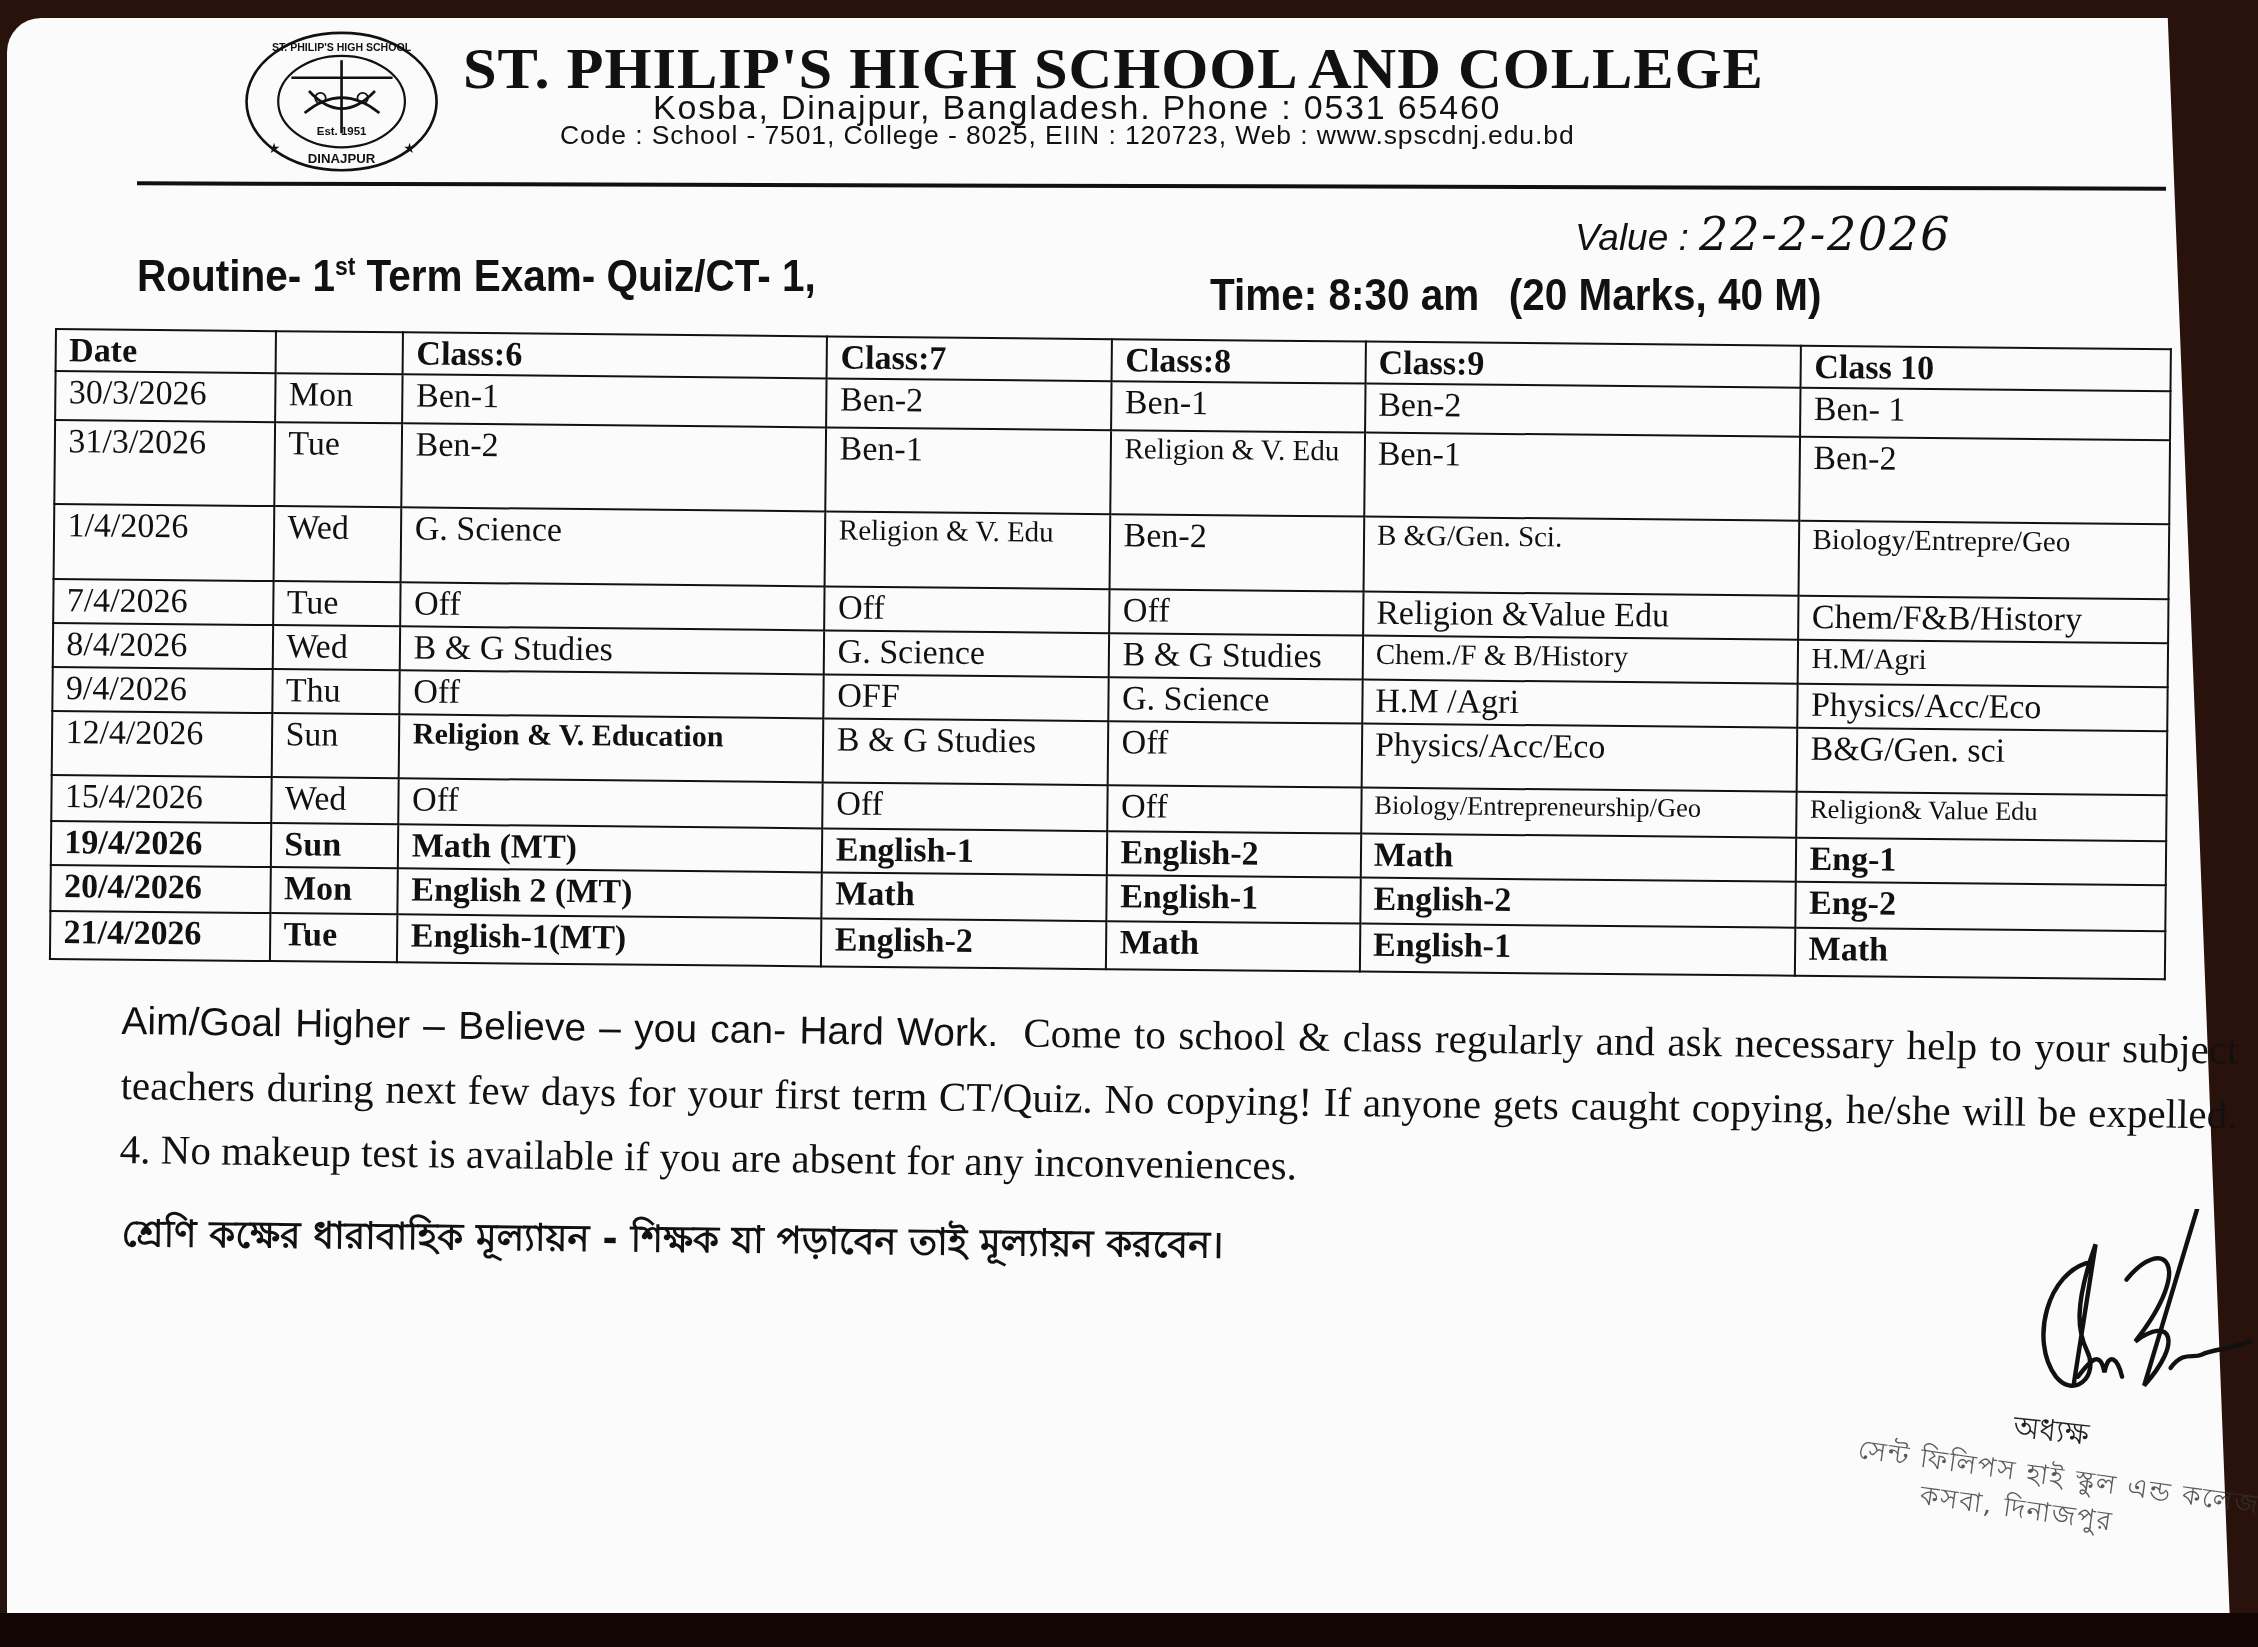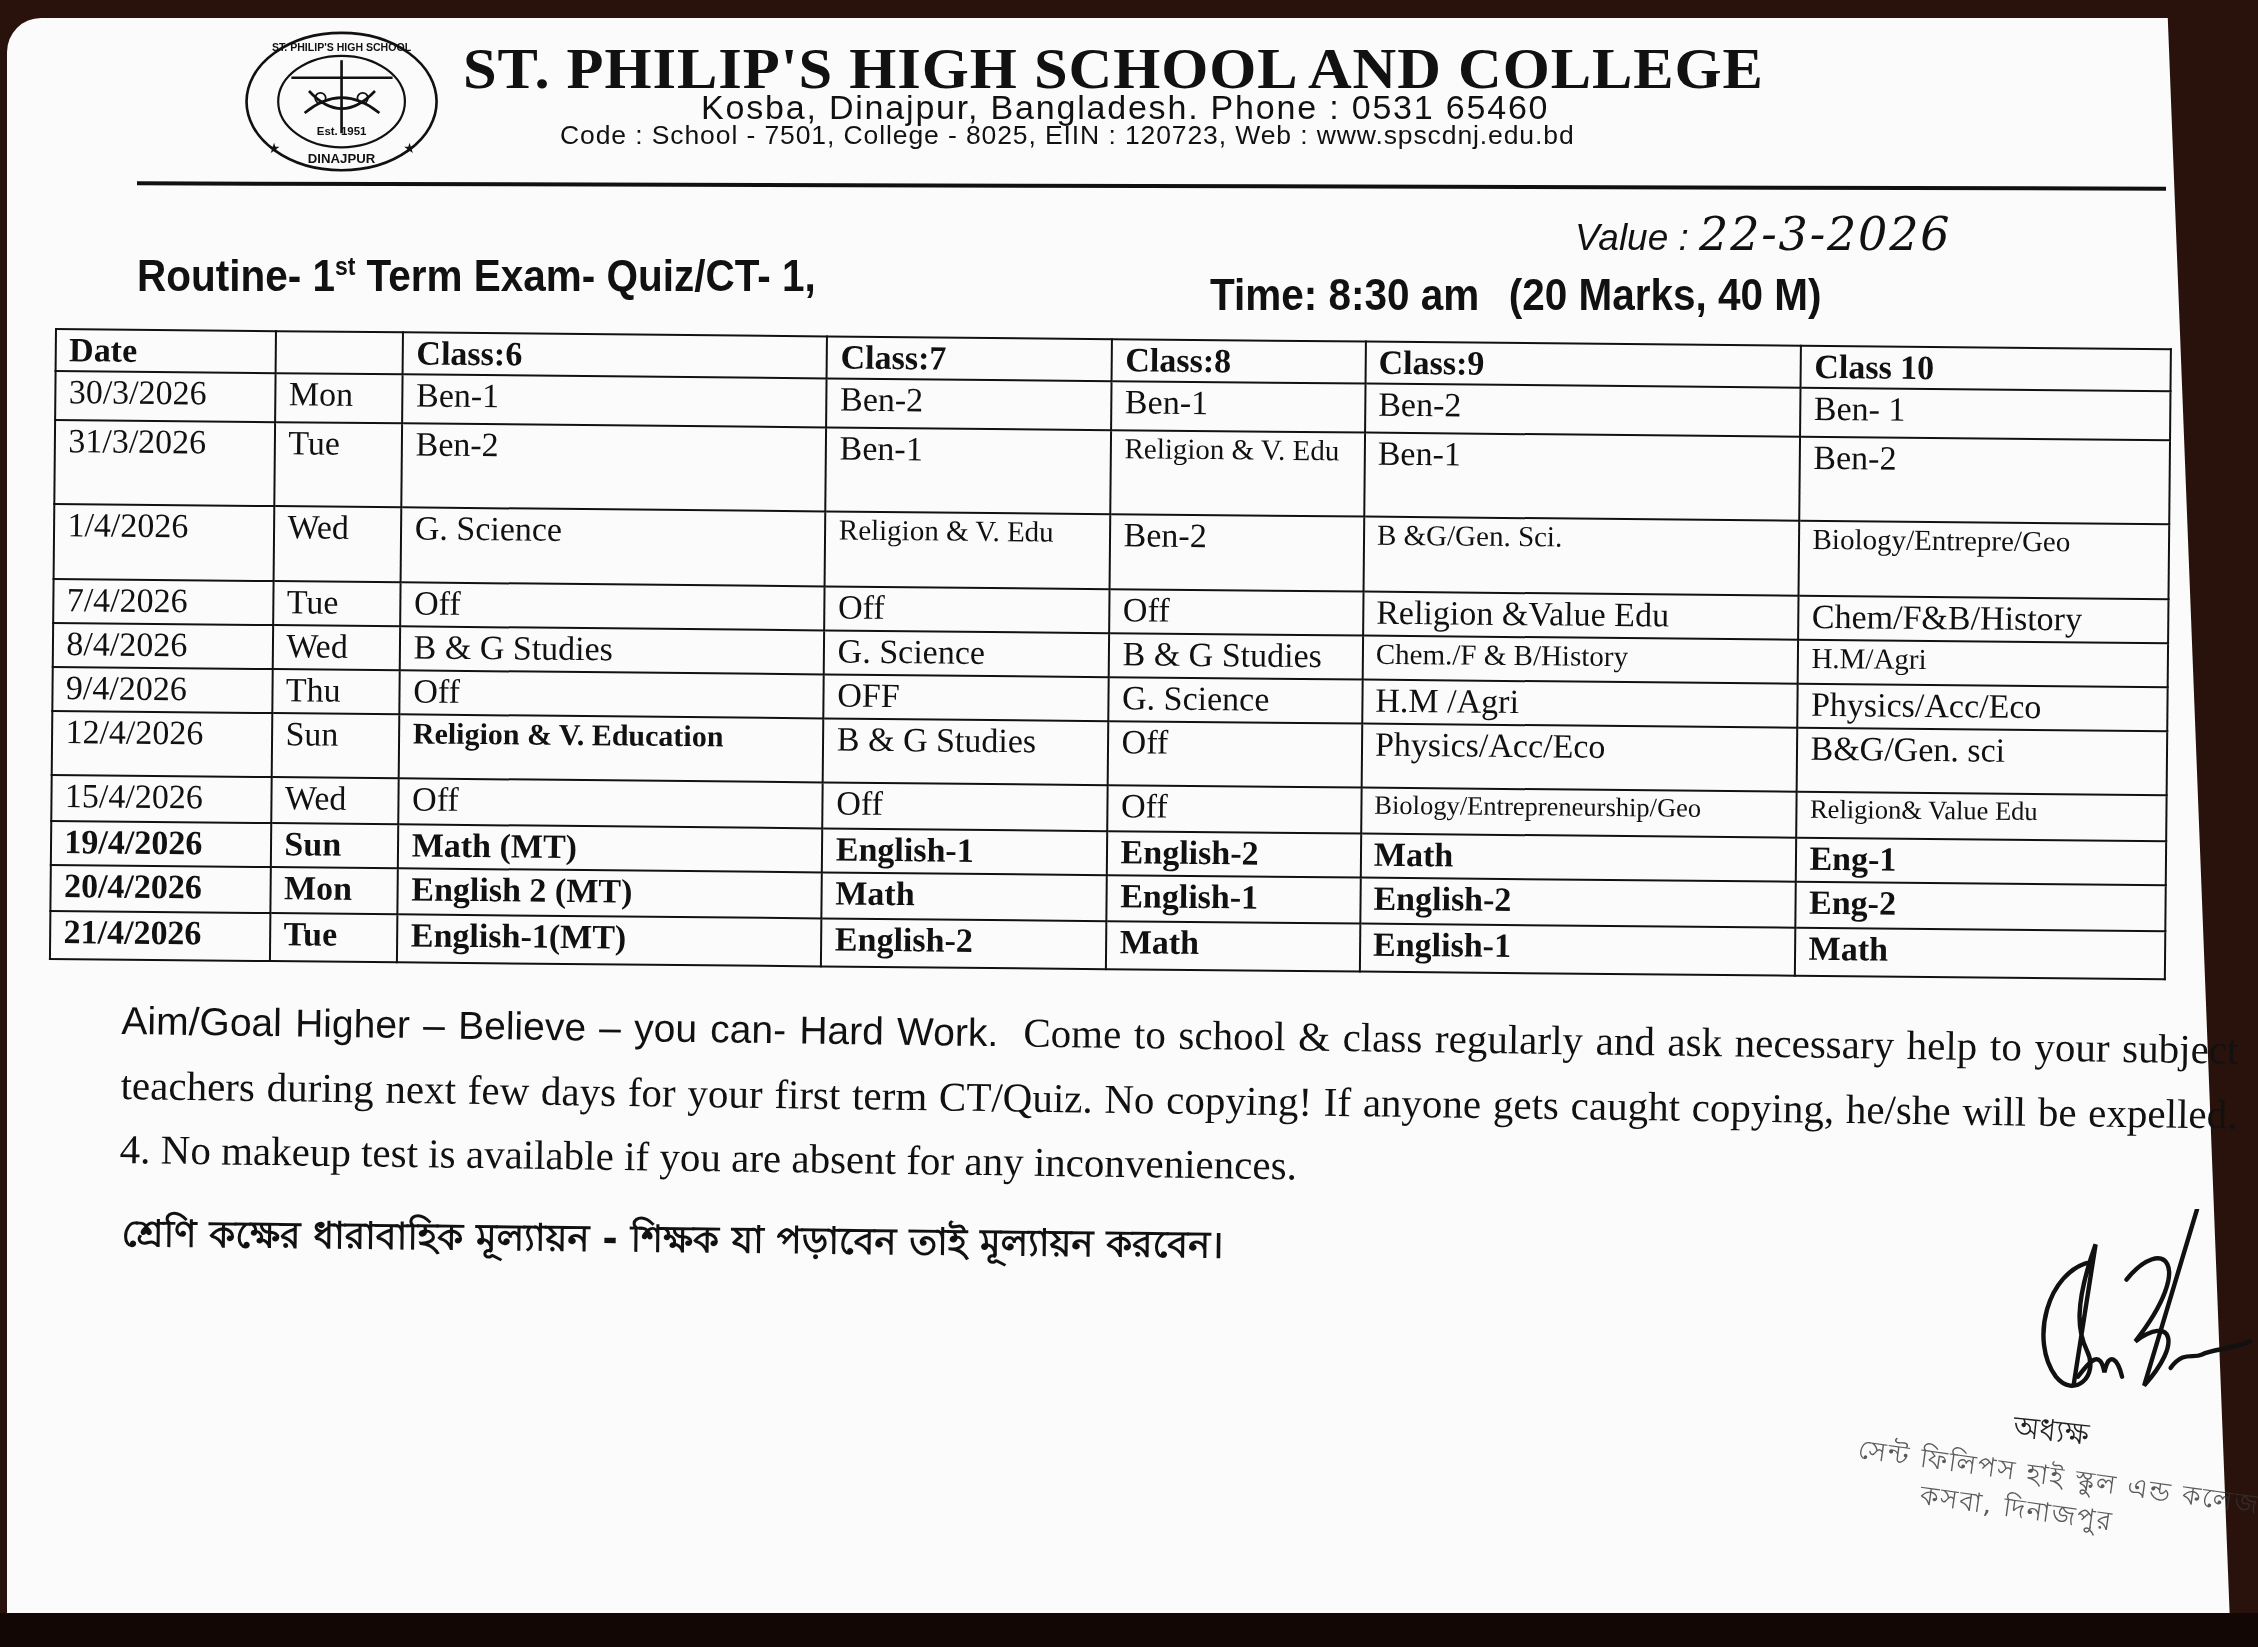--- a/index.html
+++ b/index.html
@@ -19,21 +19,21 @@
     position:absolute; left:243px; top:29px; width:198px; height:146px;
   }
   .school-name {
     position:absolute; left:463px; top:37px;
     font-family:"Liberation Serif", serif; font-weight:bold;
     font-size:56px; letter-spacing:0.9px; white-space:nowrap;
     transform:scaleX(1.08); transform-origin:left top;
   }
   .address {
     position:absolute; left:653px; top:88px;
-    font-family:"Liberation Sans", sans-serif; font-size:34px; letter-spacing:1.8px; white-space:nowrap;margin-left:48px;
+    font-family:"Liberation Sans", sans-serif; font-size:34px; letter-spacing:1.8px; white-space:nowrap;
   }
   .codes {
     position:absolute; left:560px; top:120px;
     font-family:"Liberation Sans", sans-serif; font-size:26.5px; letter-spacing:0.9px; white-space:nowrap;
   }
   .head-rule {
     position:absolute; left:137px; top:184px; width:2029px; height:3.5px; background:#111;
     transform:rotate(0.15deg);
   }
   .date-line {
@@ -125,21 +125,21 @@
   <text x="182" y="140" font-size="16" fill="#111">★</text>
 </svg>
 
 <div class="school-name">ST. PHILIP'S HIGH SCHOOL AND COLLEGE</div>
 <div class="address">Kosba, Dinajpur, Bangladesh. Phone : 0531 65460</div>
 <div class="codes">Code : School - 7501, College - 8025, EIIN : 120723, Web : www.spscdnj.edu.bd</div>
 <div class="head-rule"></div>
 
 <div class="date-line">
   <span>Value :</span>
-  <span class="hand">22-3-2026</span>
+  <span class="hand">22-2-2026</span>
 </div>
 
 <div class="routine-title">
   <span>Routine- 1</span><sup>st</sup><span> Term Exam- Quiz/CT- 1,</span>
 </div>
 <div class="routine-time">
   <span>Time: 8:30 am</span><span class="marks">(20 Marks, 40 M)</span>
 </div>
 
 <table class="routine">

